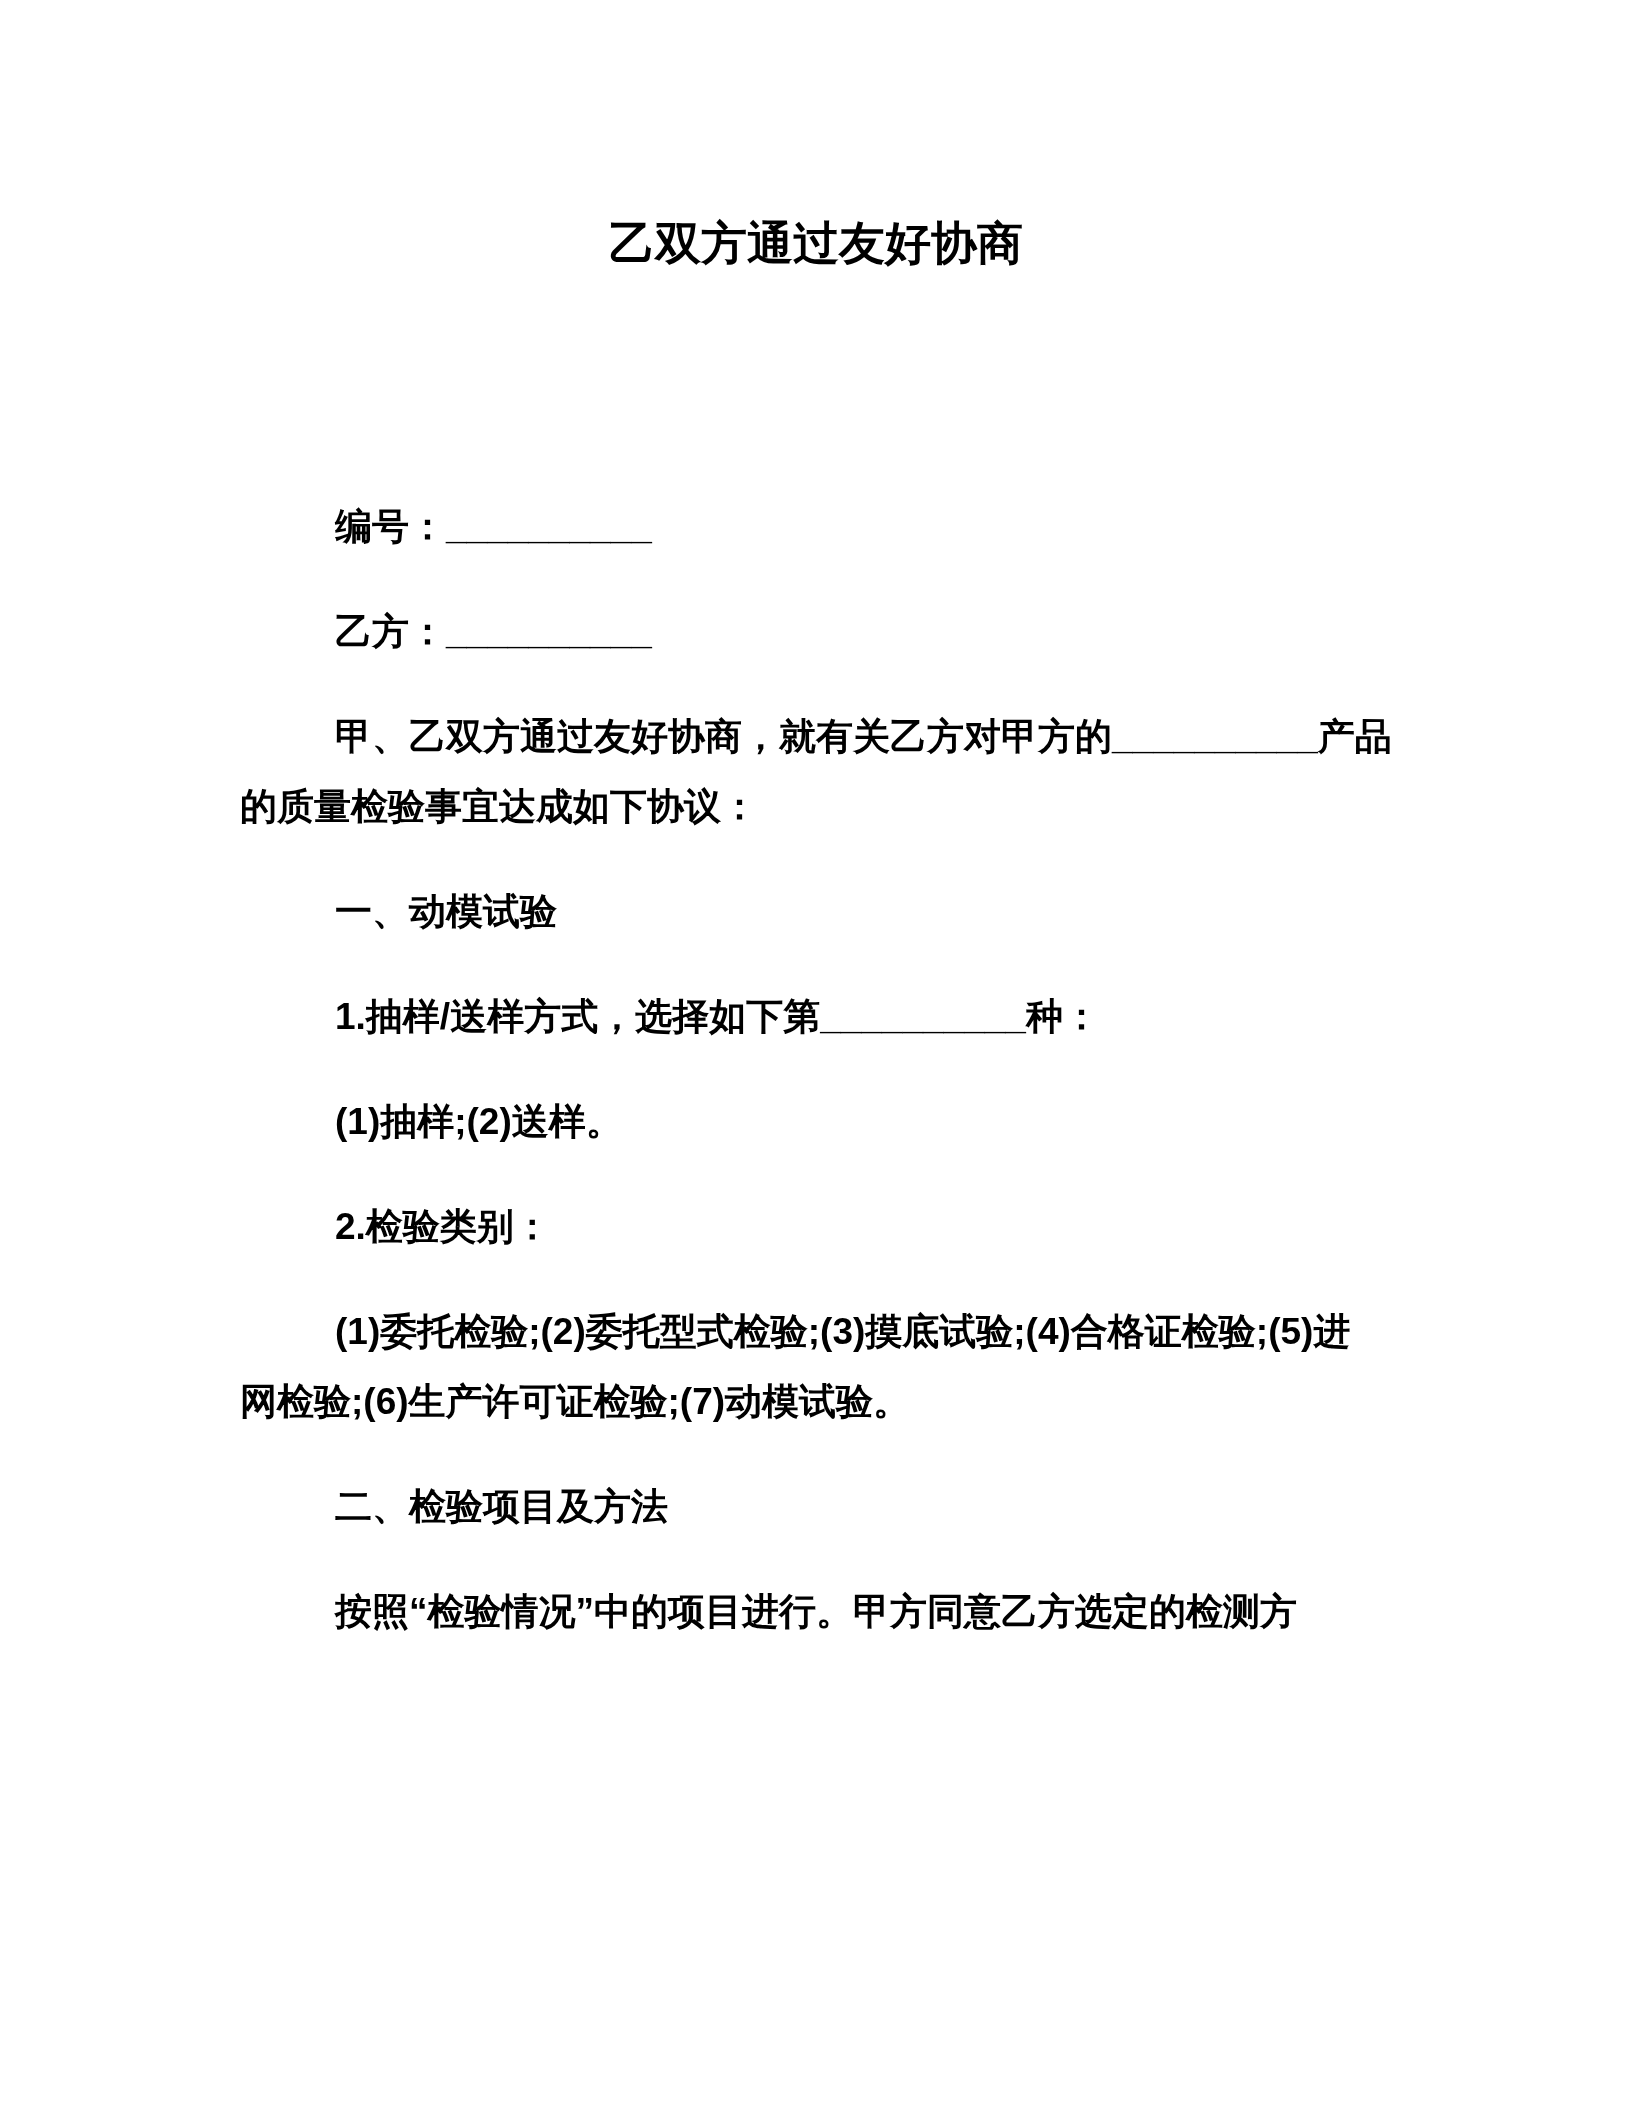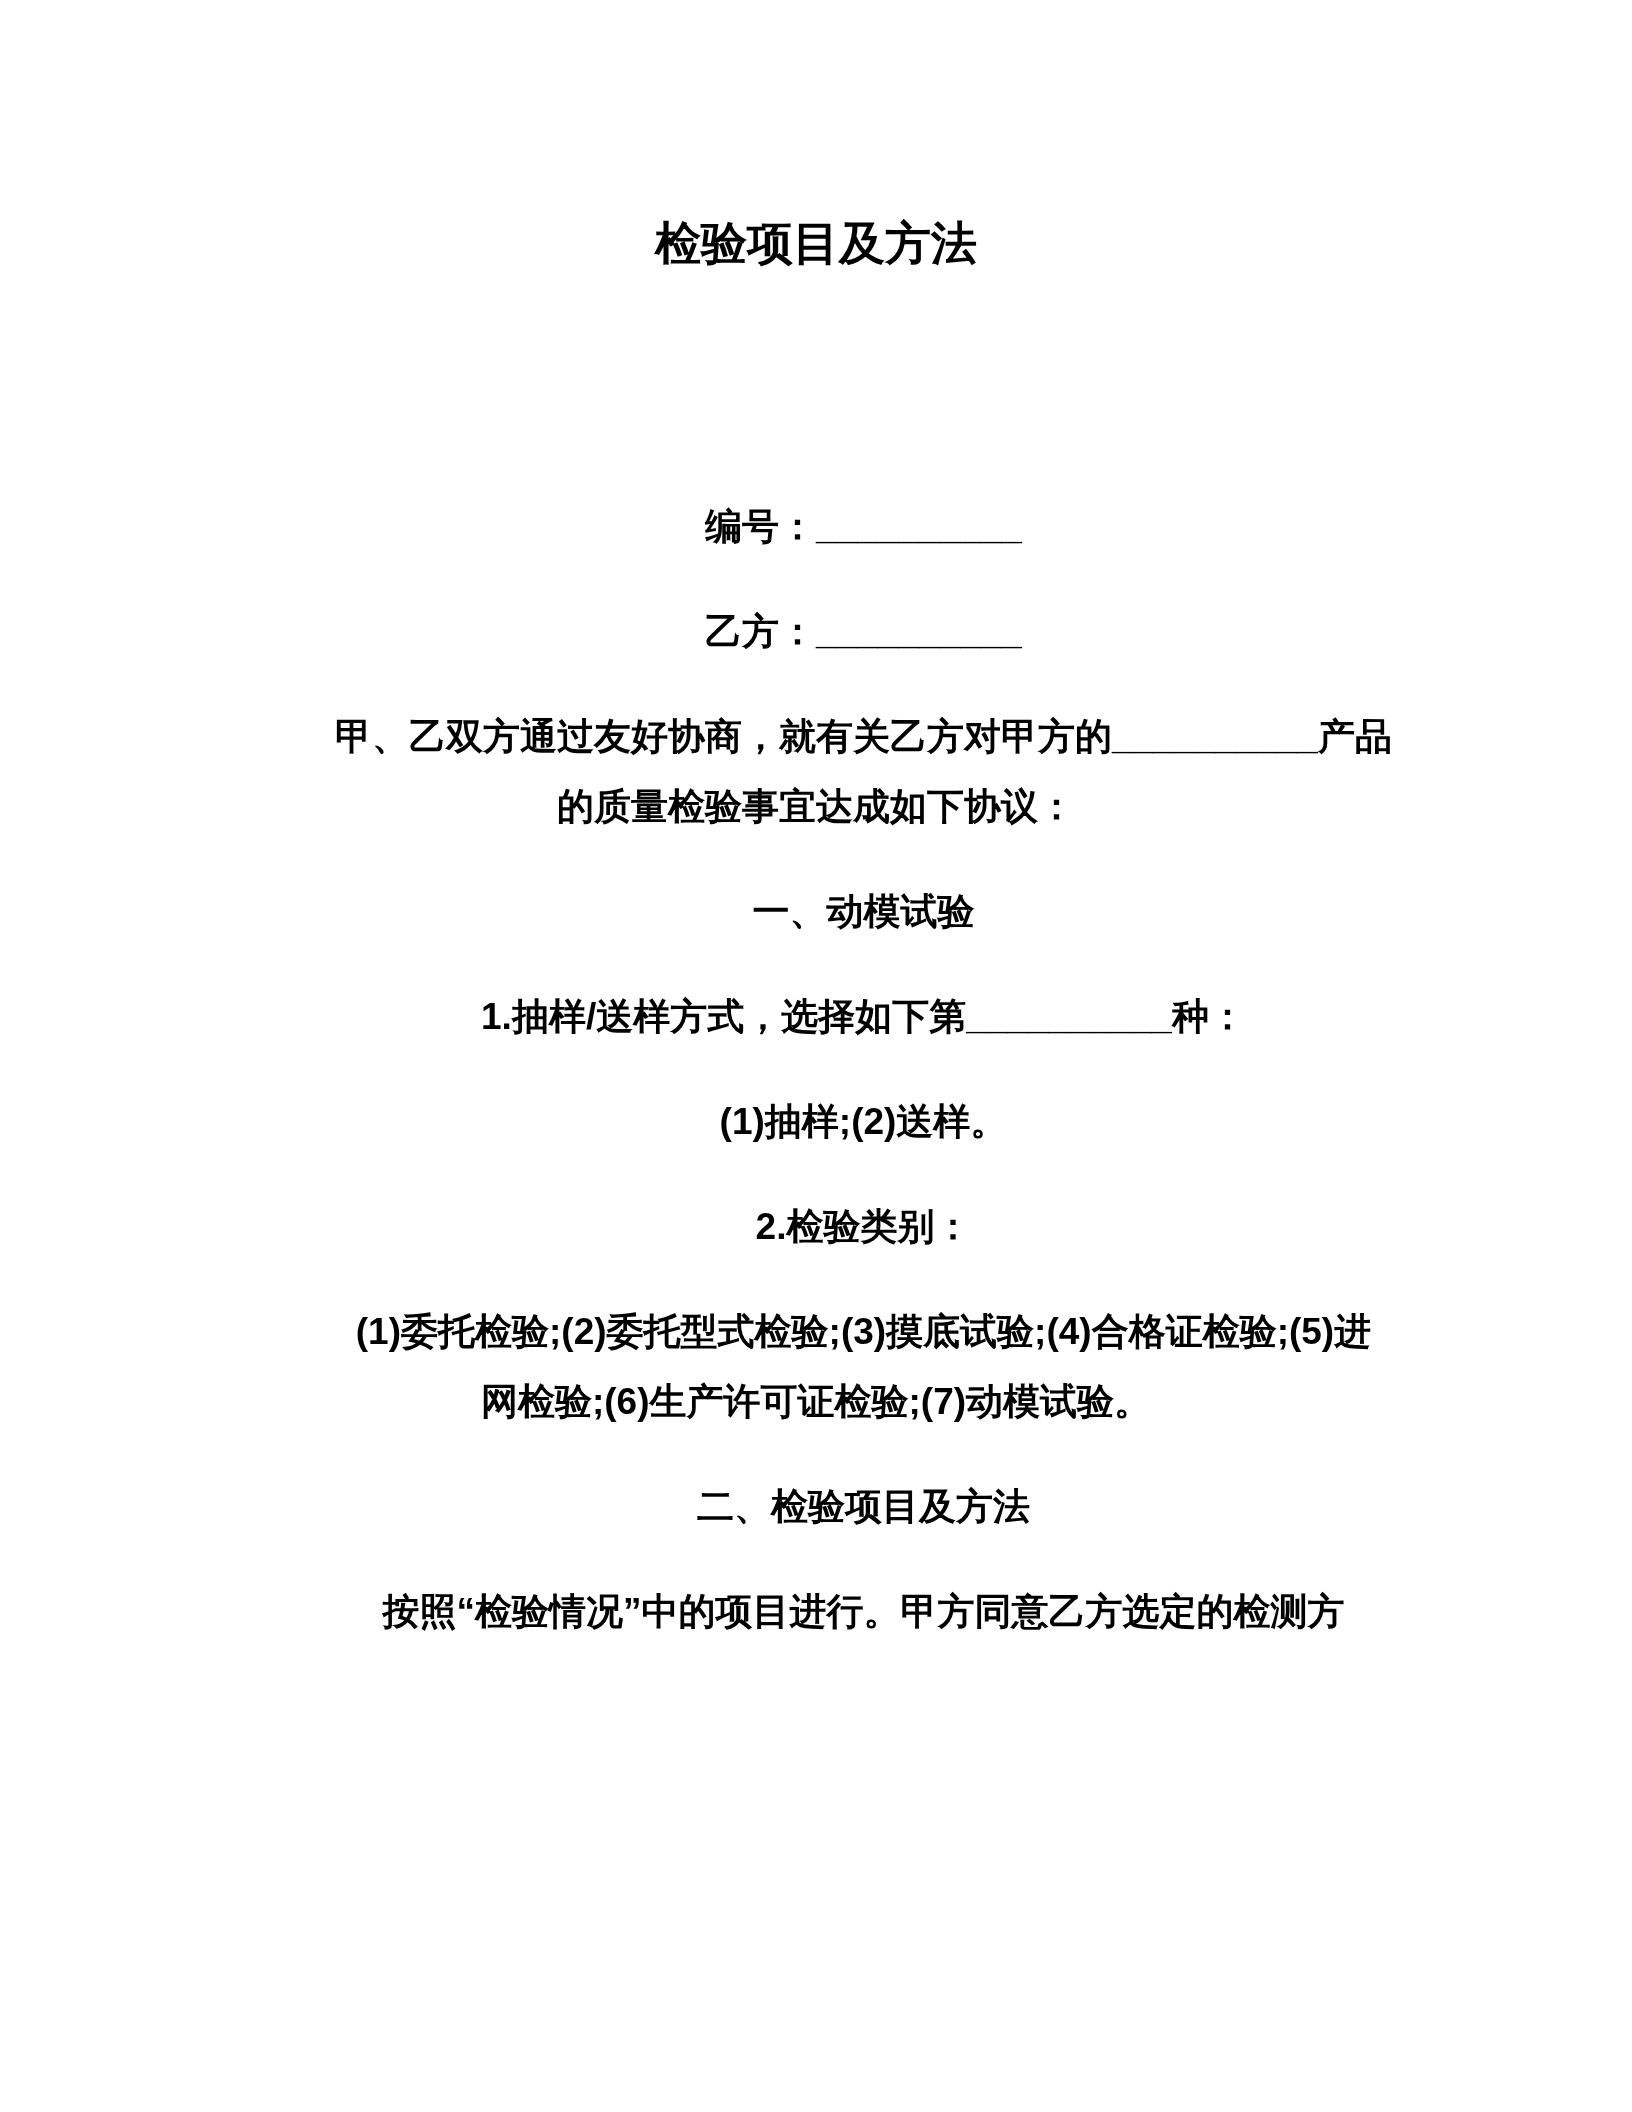--- a/index.html
+++ b/index.html
@@ -26,35 +26,34 @@
     line-height: 70px;
     font-weight: 700;
     text-align: center;
     margin: 0 0 214px 0;
     padding-top: 208px;
   }
   .para {
     font-size: 37px;
     line-height: 70px;
     margin: 0 0 35px 0;
-    text-align: center;
   }
   .para .line {
     white-space: nowrap;
   }
   .para .line:first-child {
     text-indent: 95px;
   }
 </style>
 </head>
 <body>
 
 <div class="page">
   <div class="content">
-    <h1 class="doc-title">检验项目及方法</h1>
+    <h1 class="doc-title">乙双方通过友好协商</h1>
     <div id="paragraphs">
         <div class="para">
           <div class="line">编号：__________</div>
         </div>
         <div class="para">
           <div class="line">乙方：__________</div>
         </div>
         <div class="para">
           <div class="line">甲、乙双方通过友好协商，就有关乙方对甲方的__________产品</div>
           <div class="line">的质量检验事宜达成如下协议：</div>

